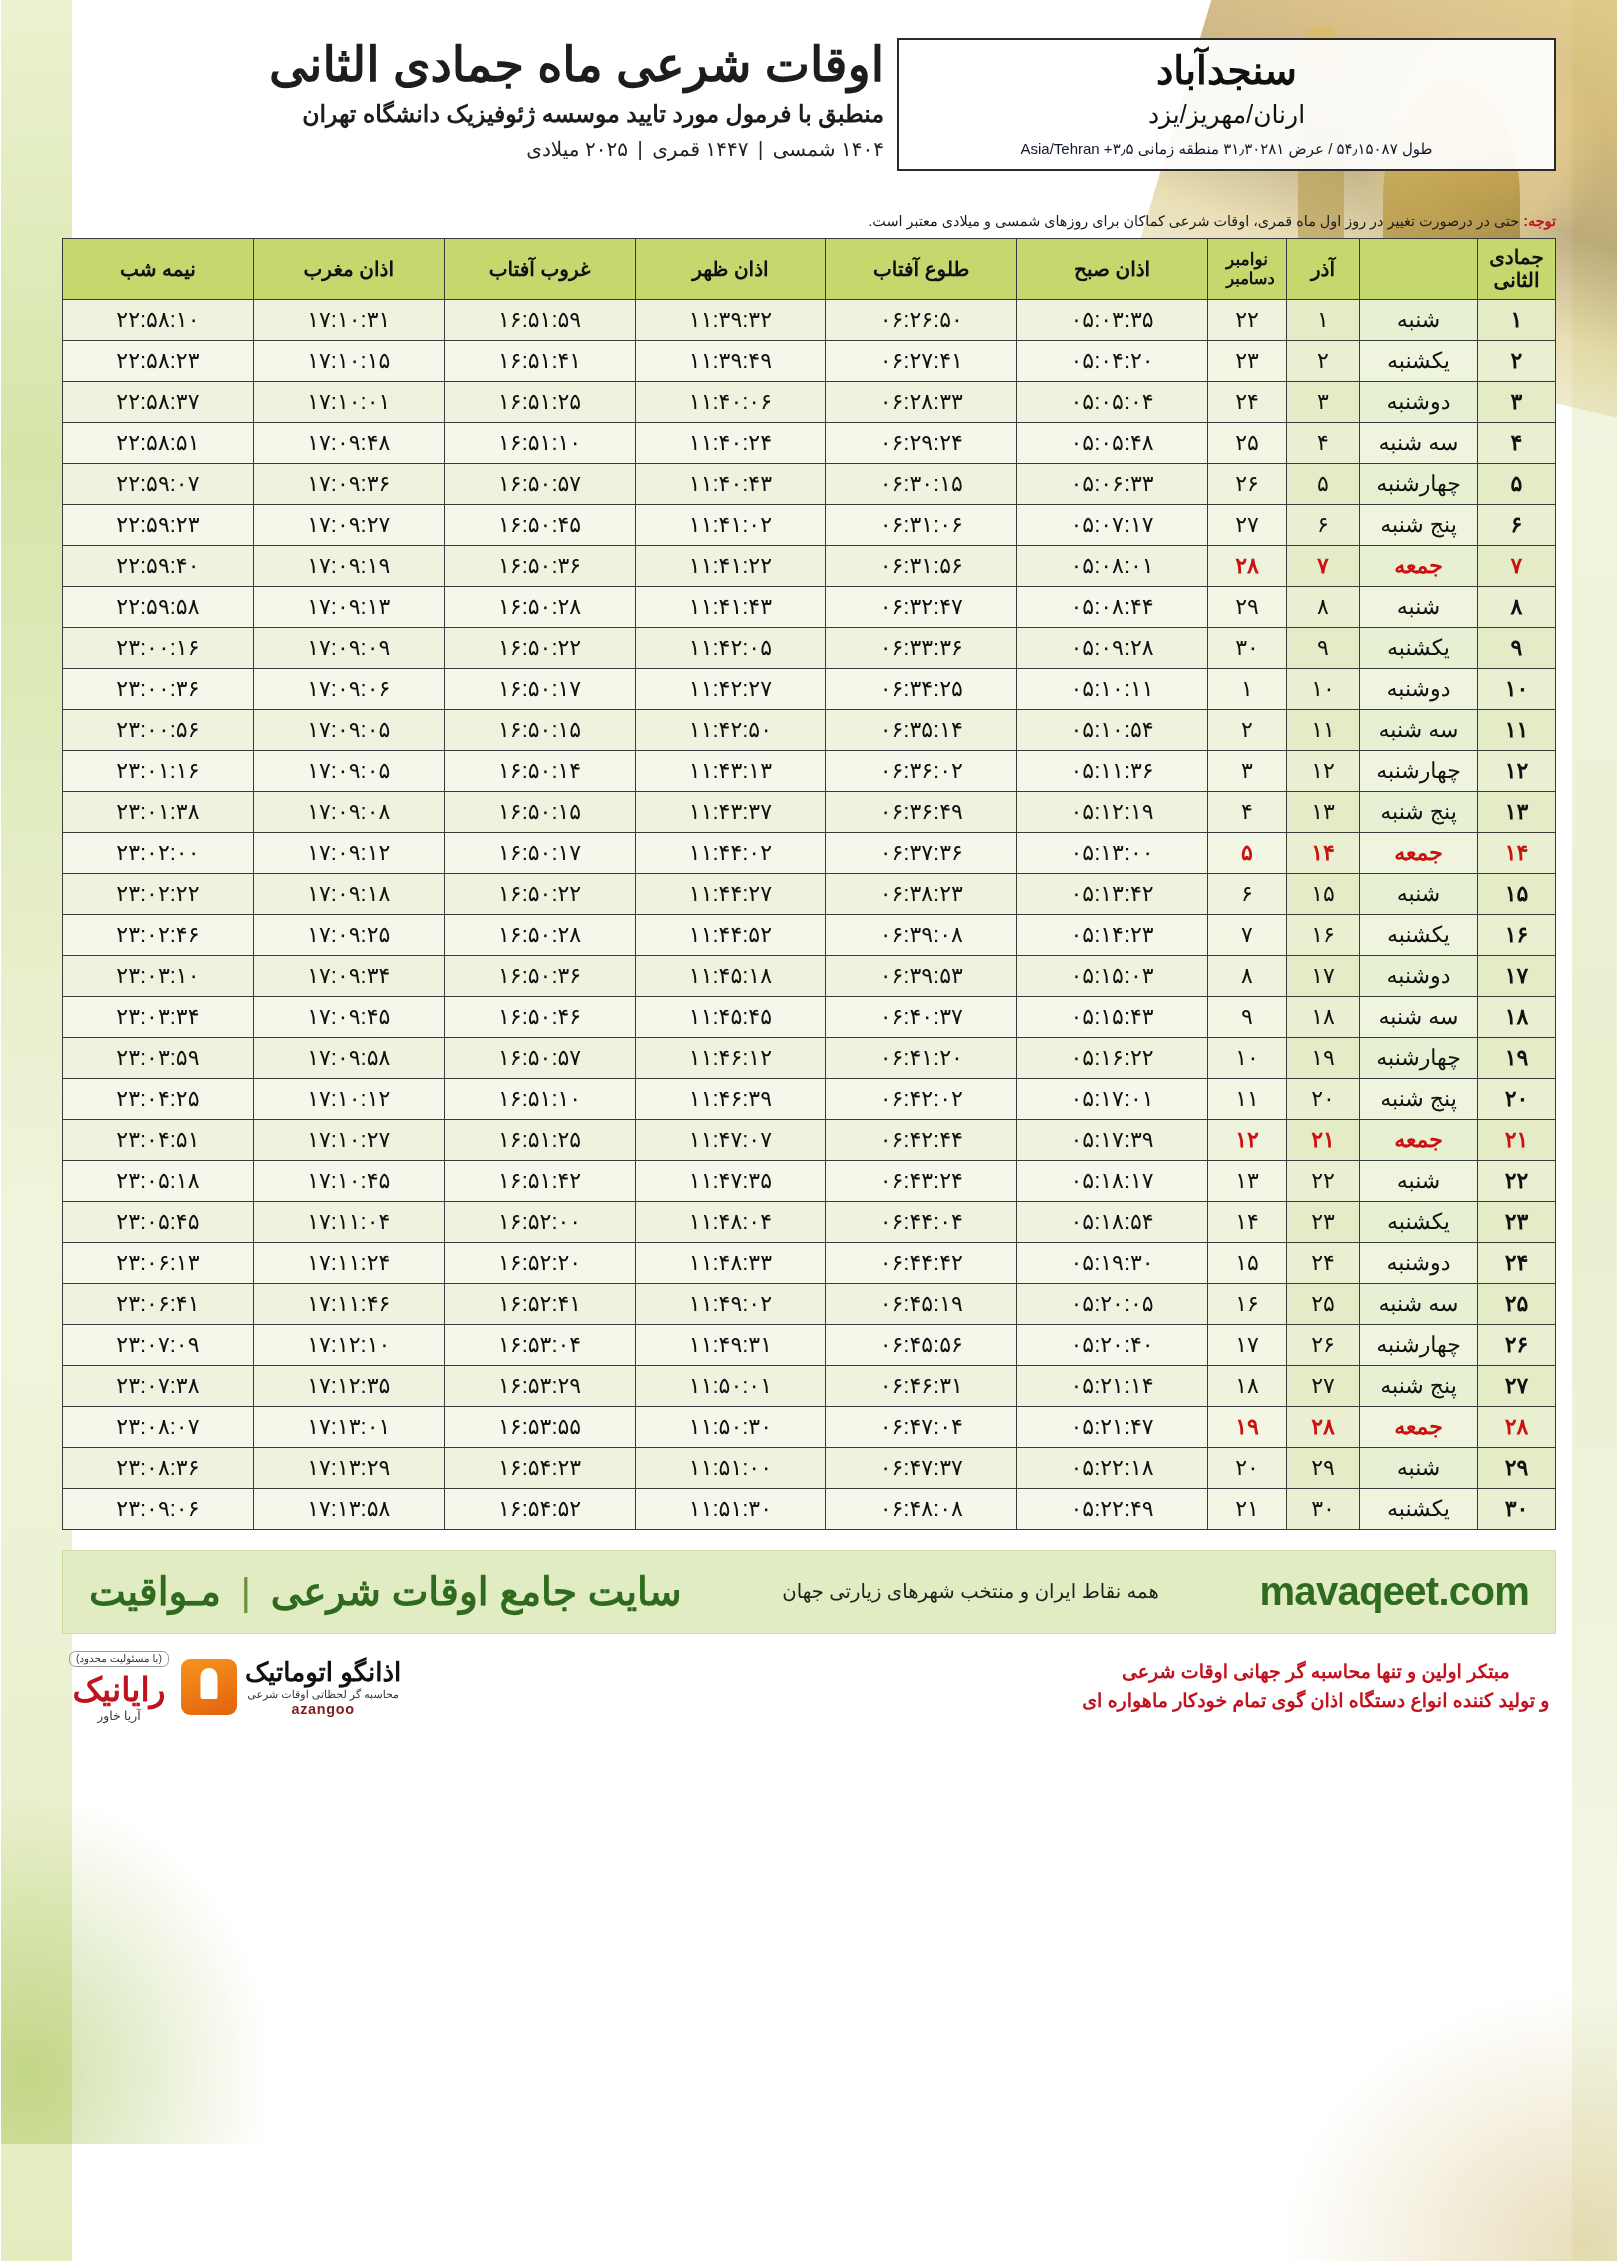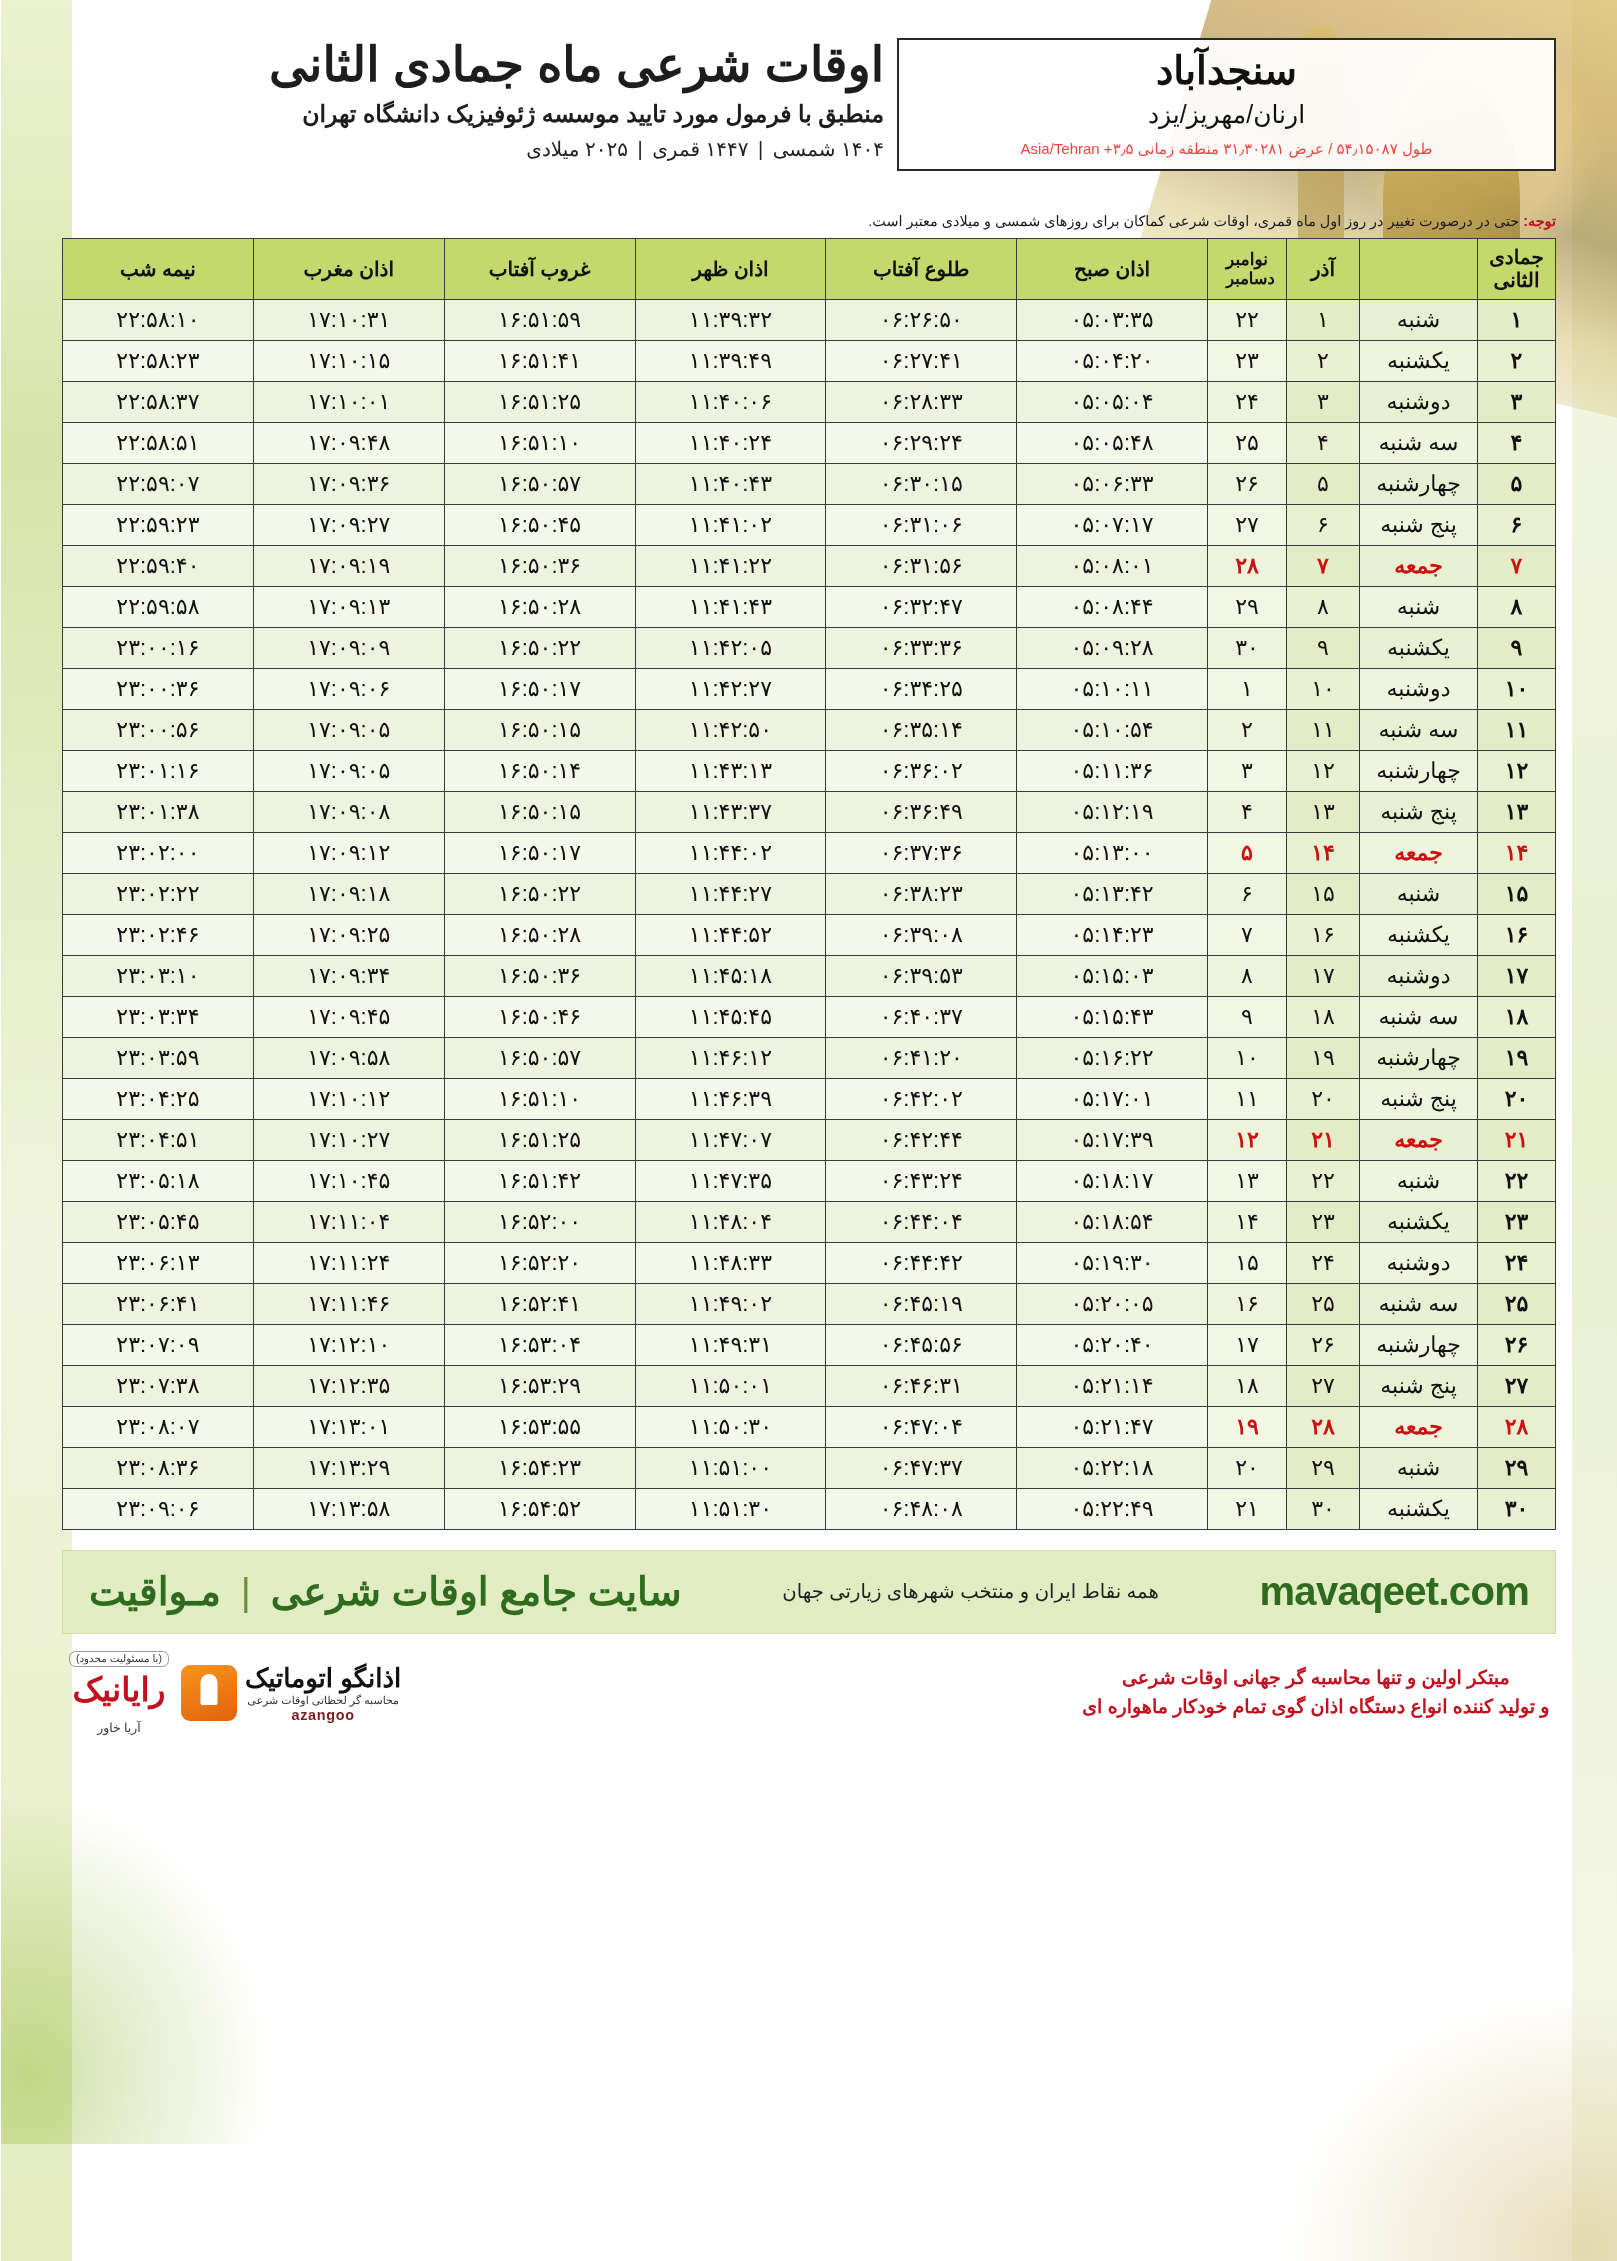--- a/index.html
+++ b/index.html
@@ -128,21 +128,21 @@
     color: #111;
     line-height: 1.1;
   }
   .city-region {
     font-size: 25px;
     color: #111;
     margin-top: 7px;
   }
   .city-coords {
     font-size: 15px;
-    color: #ef4444;
+    color: #0f172a;
     margin-top: 10.4px;
     direction: rtl;
   }
 
   .note-line {
     margin-top: 5px;
     text-align: right;
     font-size: 14.4px;
     color: #1a1a1a;
     direction: rtl;
@@ -263,21 +263,21 @@
     padding: 1.3px 6.5px;
     display: inline-block;
     margin-bottom: 3.9px;
   }
   .rayaneh-name {
     font-size: 33px;
     font-weight: bold;
     color: #111;
   }
   .rayaneh-name .kh { color: #c1121f; }
-  .rayaneh-sub { font-size: 12.4px; color: #333; margin-top: 12px; }
+  .rayaneh-sub { font-size: 12.4px; color: #333; }
 
   .azangoo-box {
     display: flex;
     align-items: center;
     gap: 7.8px;
     direction: rtl;
   }
   .azangoo-mark {
     width: 56px; height: 56px;
     background: linear-gradient(160deg,#f7941e,#e2620c);

